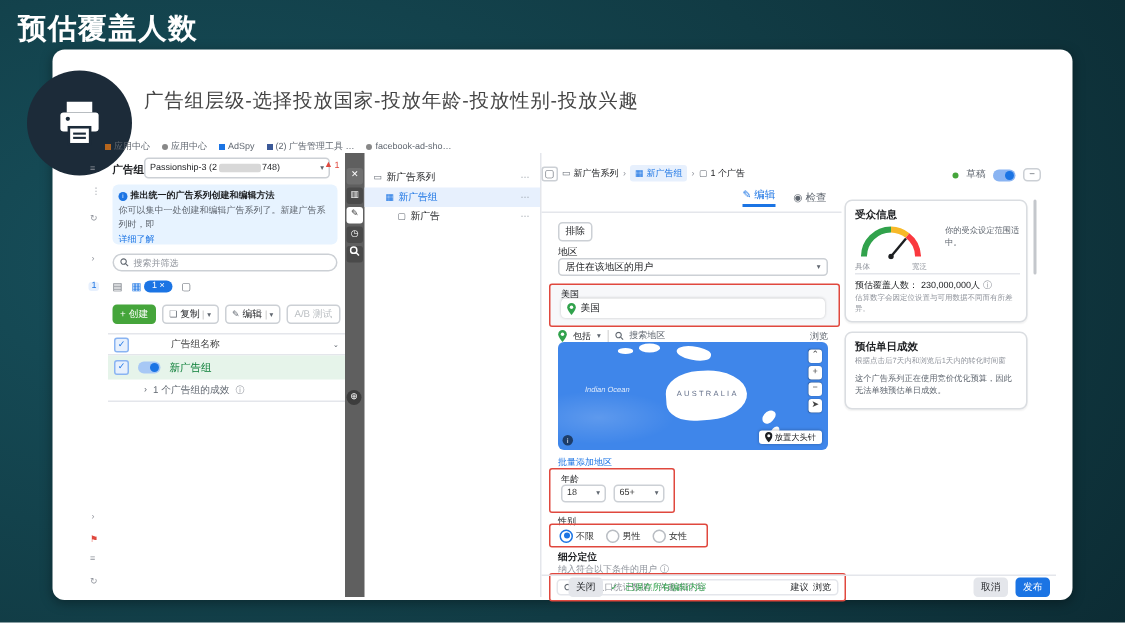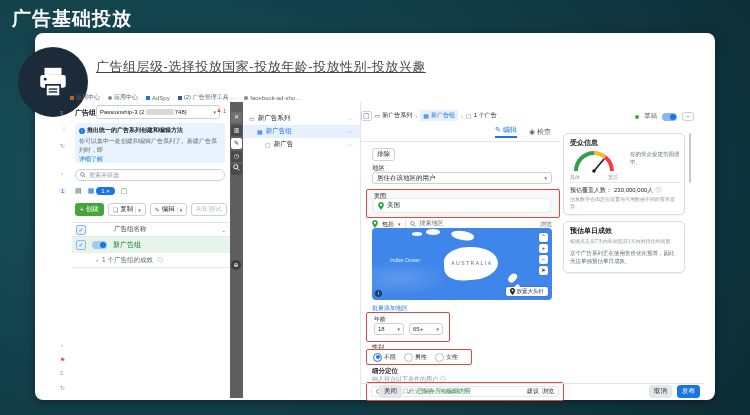--- a/index.html
+++ b/index.html
@@ -5,21 +5,21 @@
   html,body{margin:0;padding:0;}
   body{
     width:750px;height:415px;overflow:hidden;position:relative;
     font-family:"Liberation Sans","DejaVu Sans",sans-serif;
     background:radial-gradient(130% 150% at 18% 42%, #17505c 0%, #113b44 45%, #081f26 100%);
   }
   .ab{position:absolute;}
   .slide-title{left:12px;top:6px;font-size:19px;font-weight:bold;color:#fff;letter-spacing:1px;}
   .card{left:35px;top:33px;width:680px;height:367px;background:#fff;border-radius:8px;box-shadow:0 2px 8px rgba(0,0,0,.35);}
   .badge-circle{left:18px;top:47px;width:70px;height:70px;border-radius:50%;background:#1c2b39;display:flex;align-items:center;justify-content:center;}
-  .heading{left:96px;top:58px;font-size:13px;color:#454545;letter-spacing:.5px;text-decoration:underline;}
+  .heading{left:96px;top:58px;font-size:13px;color:#454545;letter-spacing:.5px;}
   .screen{left:56px;top:90px;width:648px;height:308px;font-size:7px;color:#333;}
   
   .bd{border:1px solid #ccd0d5;border-radius:3px;background:#fff;}
   .t5{font-size:5px;} .t55{font-size:5.5px;} .t6{font-size:6px;} .t65{font-size:6.5px;} .t7{font-size:7px;}
   .gray{color:#606770;} .lgray{color:#90949c;} .blue{color:#1b74e4;} .green{color:#31a24c;}
   .row{display:flex;align-items:center;}
   .redbox{border:1.5px solid #e0483e;border-radius:2px;}
   .caret{font-size:5px;color:#606770;}
   .dots{color:#8d949e;letter-spacing:1px;}
   .chk{width:8px;height:8px;border-radius:2px;background:#e7f0fd;border:1px solid #8ab4f2;color:#1b74e4;font-size:6px;line-height:8px;text-align:center;}
@@ -31,21 +31,21 @@
   .map-btn{width:9px;height:9px;background:#fff;border-radius:2px;margin-bottom:2px;color:#444;font-size:6px;line-height:9px;text-align:center;box-shadow:0 0 1px rgba(0,0,0,.4);}
   .radio{width:7px;height:7px;border-radius:50%;border:1px solid #b9bdc3;background:#fff;}
   .radio.sel{border:1px solid #1b74e4;position:relative;}
   .radio.sel i{position:absolute;left:1.5px;top:1.5px;width:4px;height:4px;border-radius:50%;background:#1b74e4;}
   .panel-card{border:1px solid #dadde1;border-radius:5px;background:#fff;box-shadow:0 1px 1px rgba(0,0,0,.05);}
   .land{position:absolute;background:#fff;}
 </style>
 </head>
 <body>
 
-<div class="ab slide-title">广告基础投放</div>
+<div class="ab slide-title">预估覆盖人数</div>
 
 <div class="ab card"></div>
 
 <div class="ab badge-circle">
   <svg width="34" height="34" viewBox="0 0 24 24">
     <rect x="6" y="2" width="12" height="5" fill="#fff"></rect>
     <rect x="3" y="7" width="18" height="9" rx="1.5" fill="#fff"></rect>
     <circle cx="6.5" cy="10" r="1" fill="#1c2b39"></circle>
     <rect x="7" y="14" width="10" height="8" fill="#fff" stroke="#1c2b39" stroke-width="1.2"></rect>
     <rect x="9" y="16.5" width="6" height="1" fill="#1c2b39"></rect>

